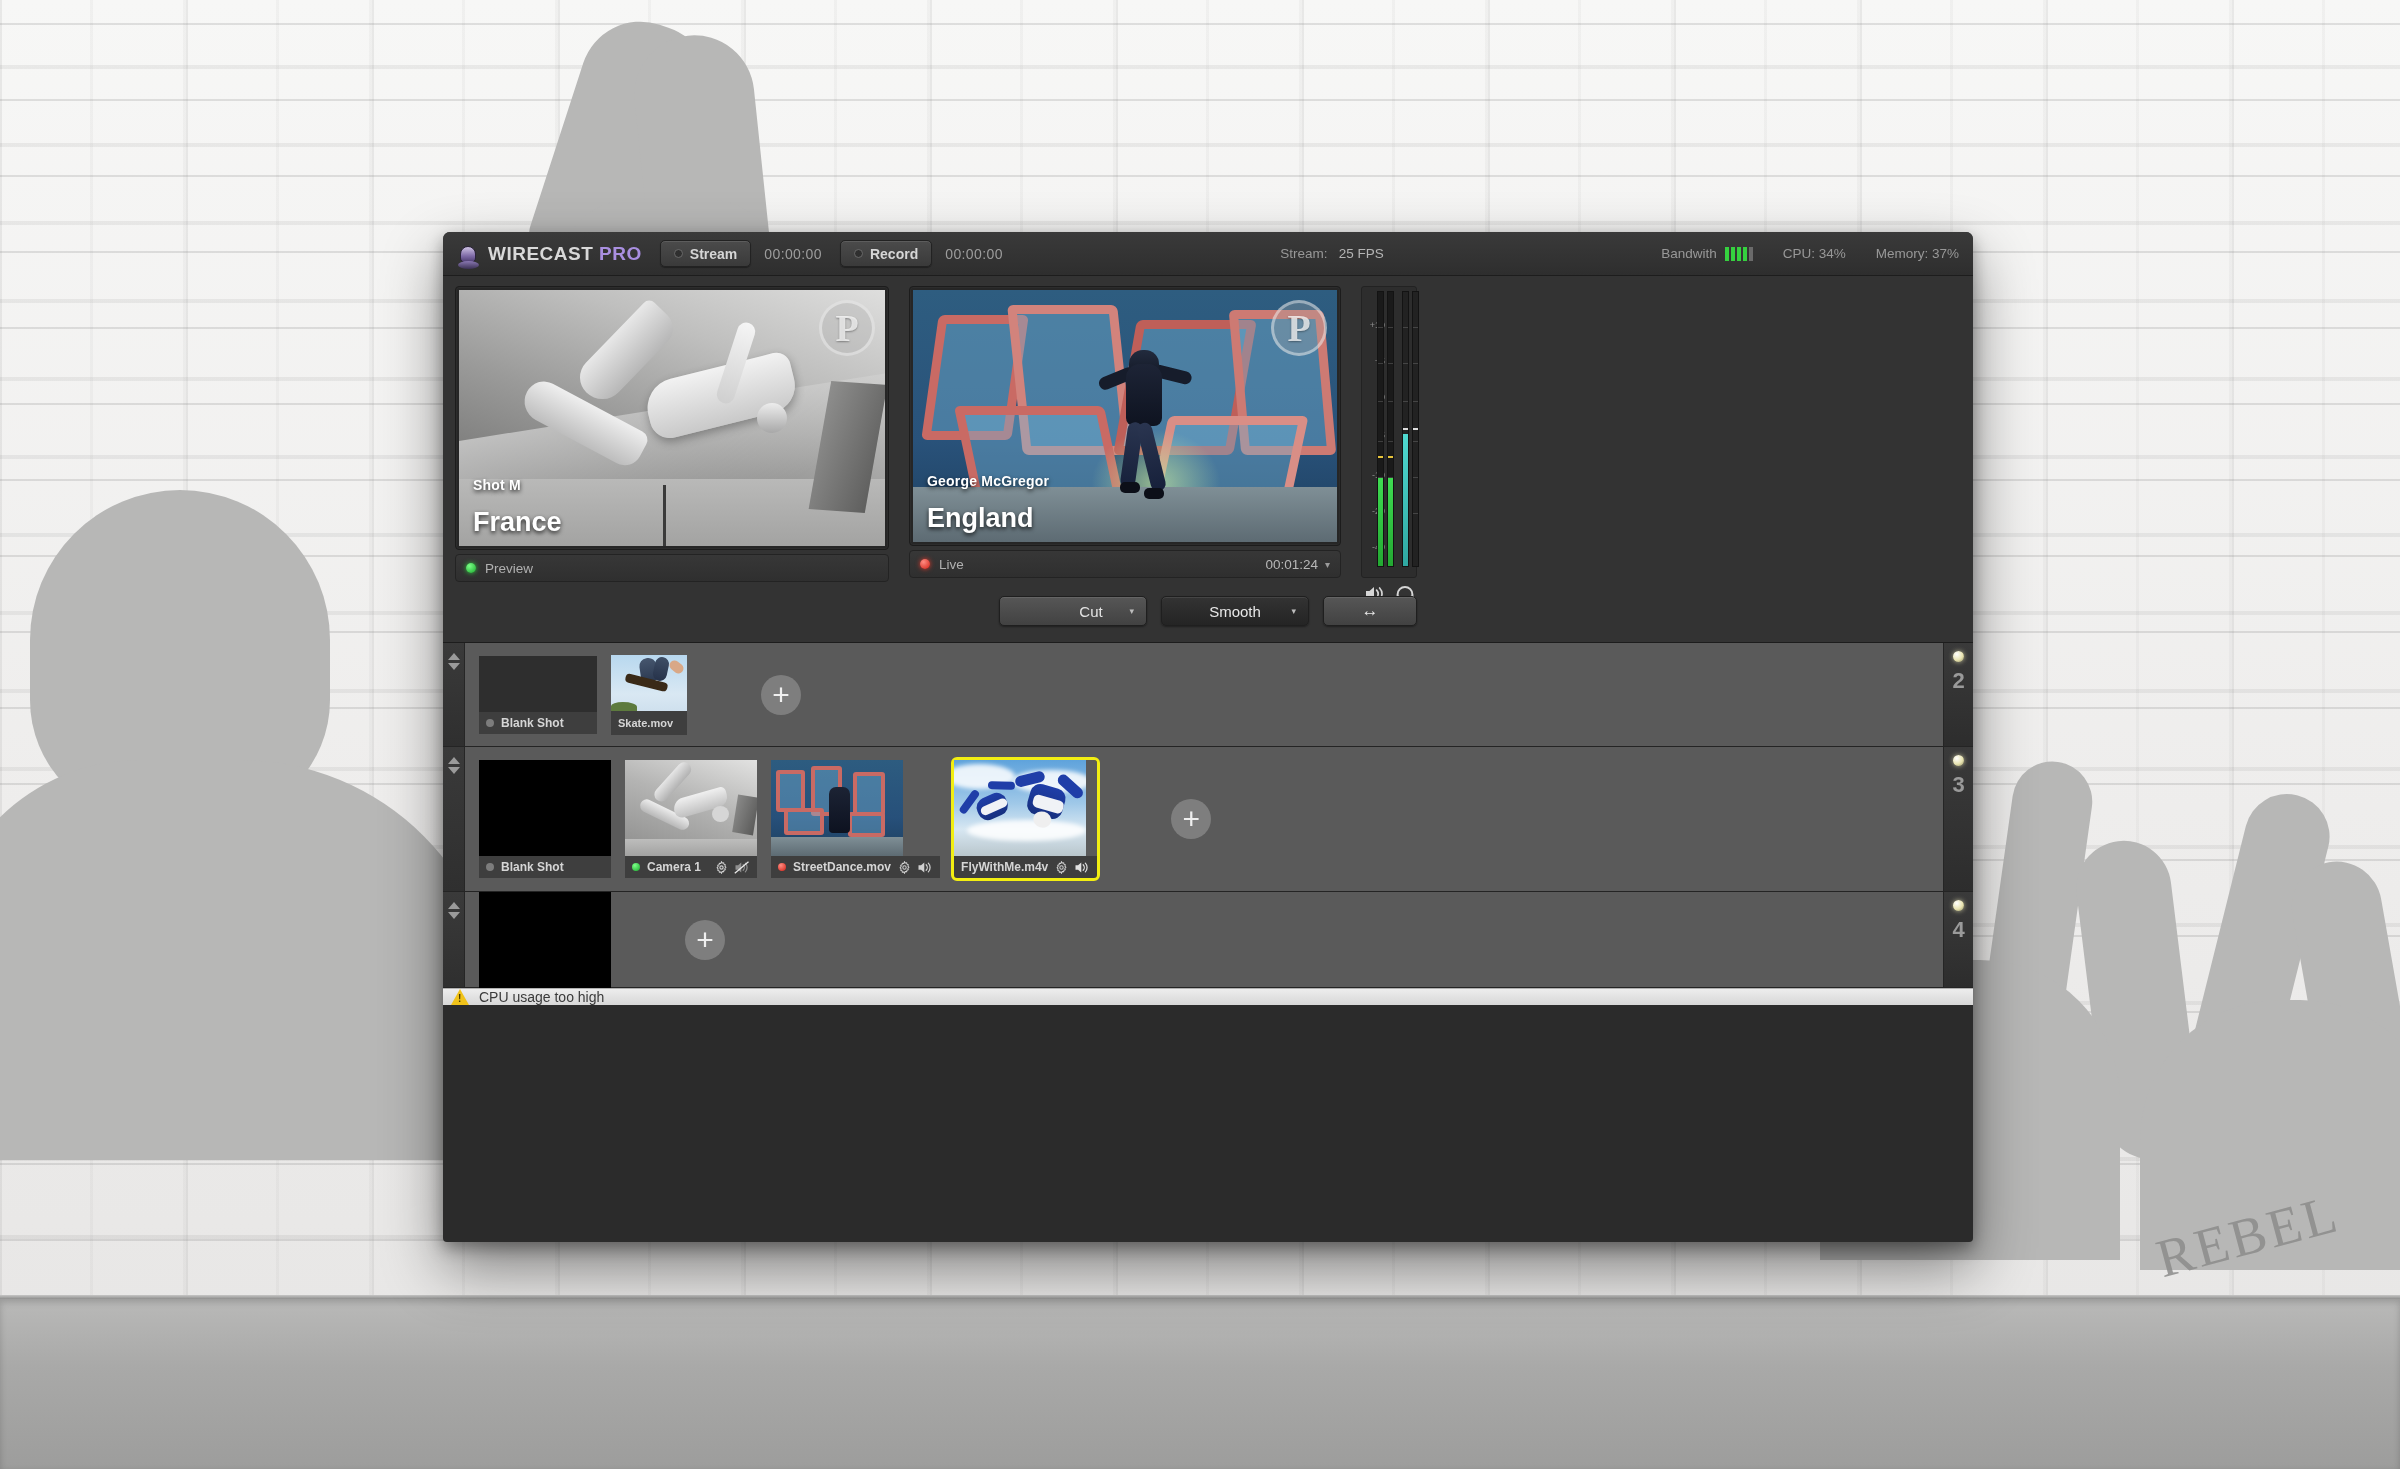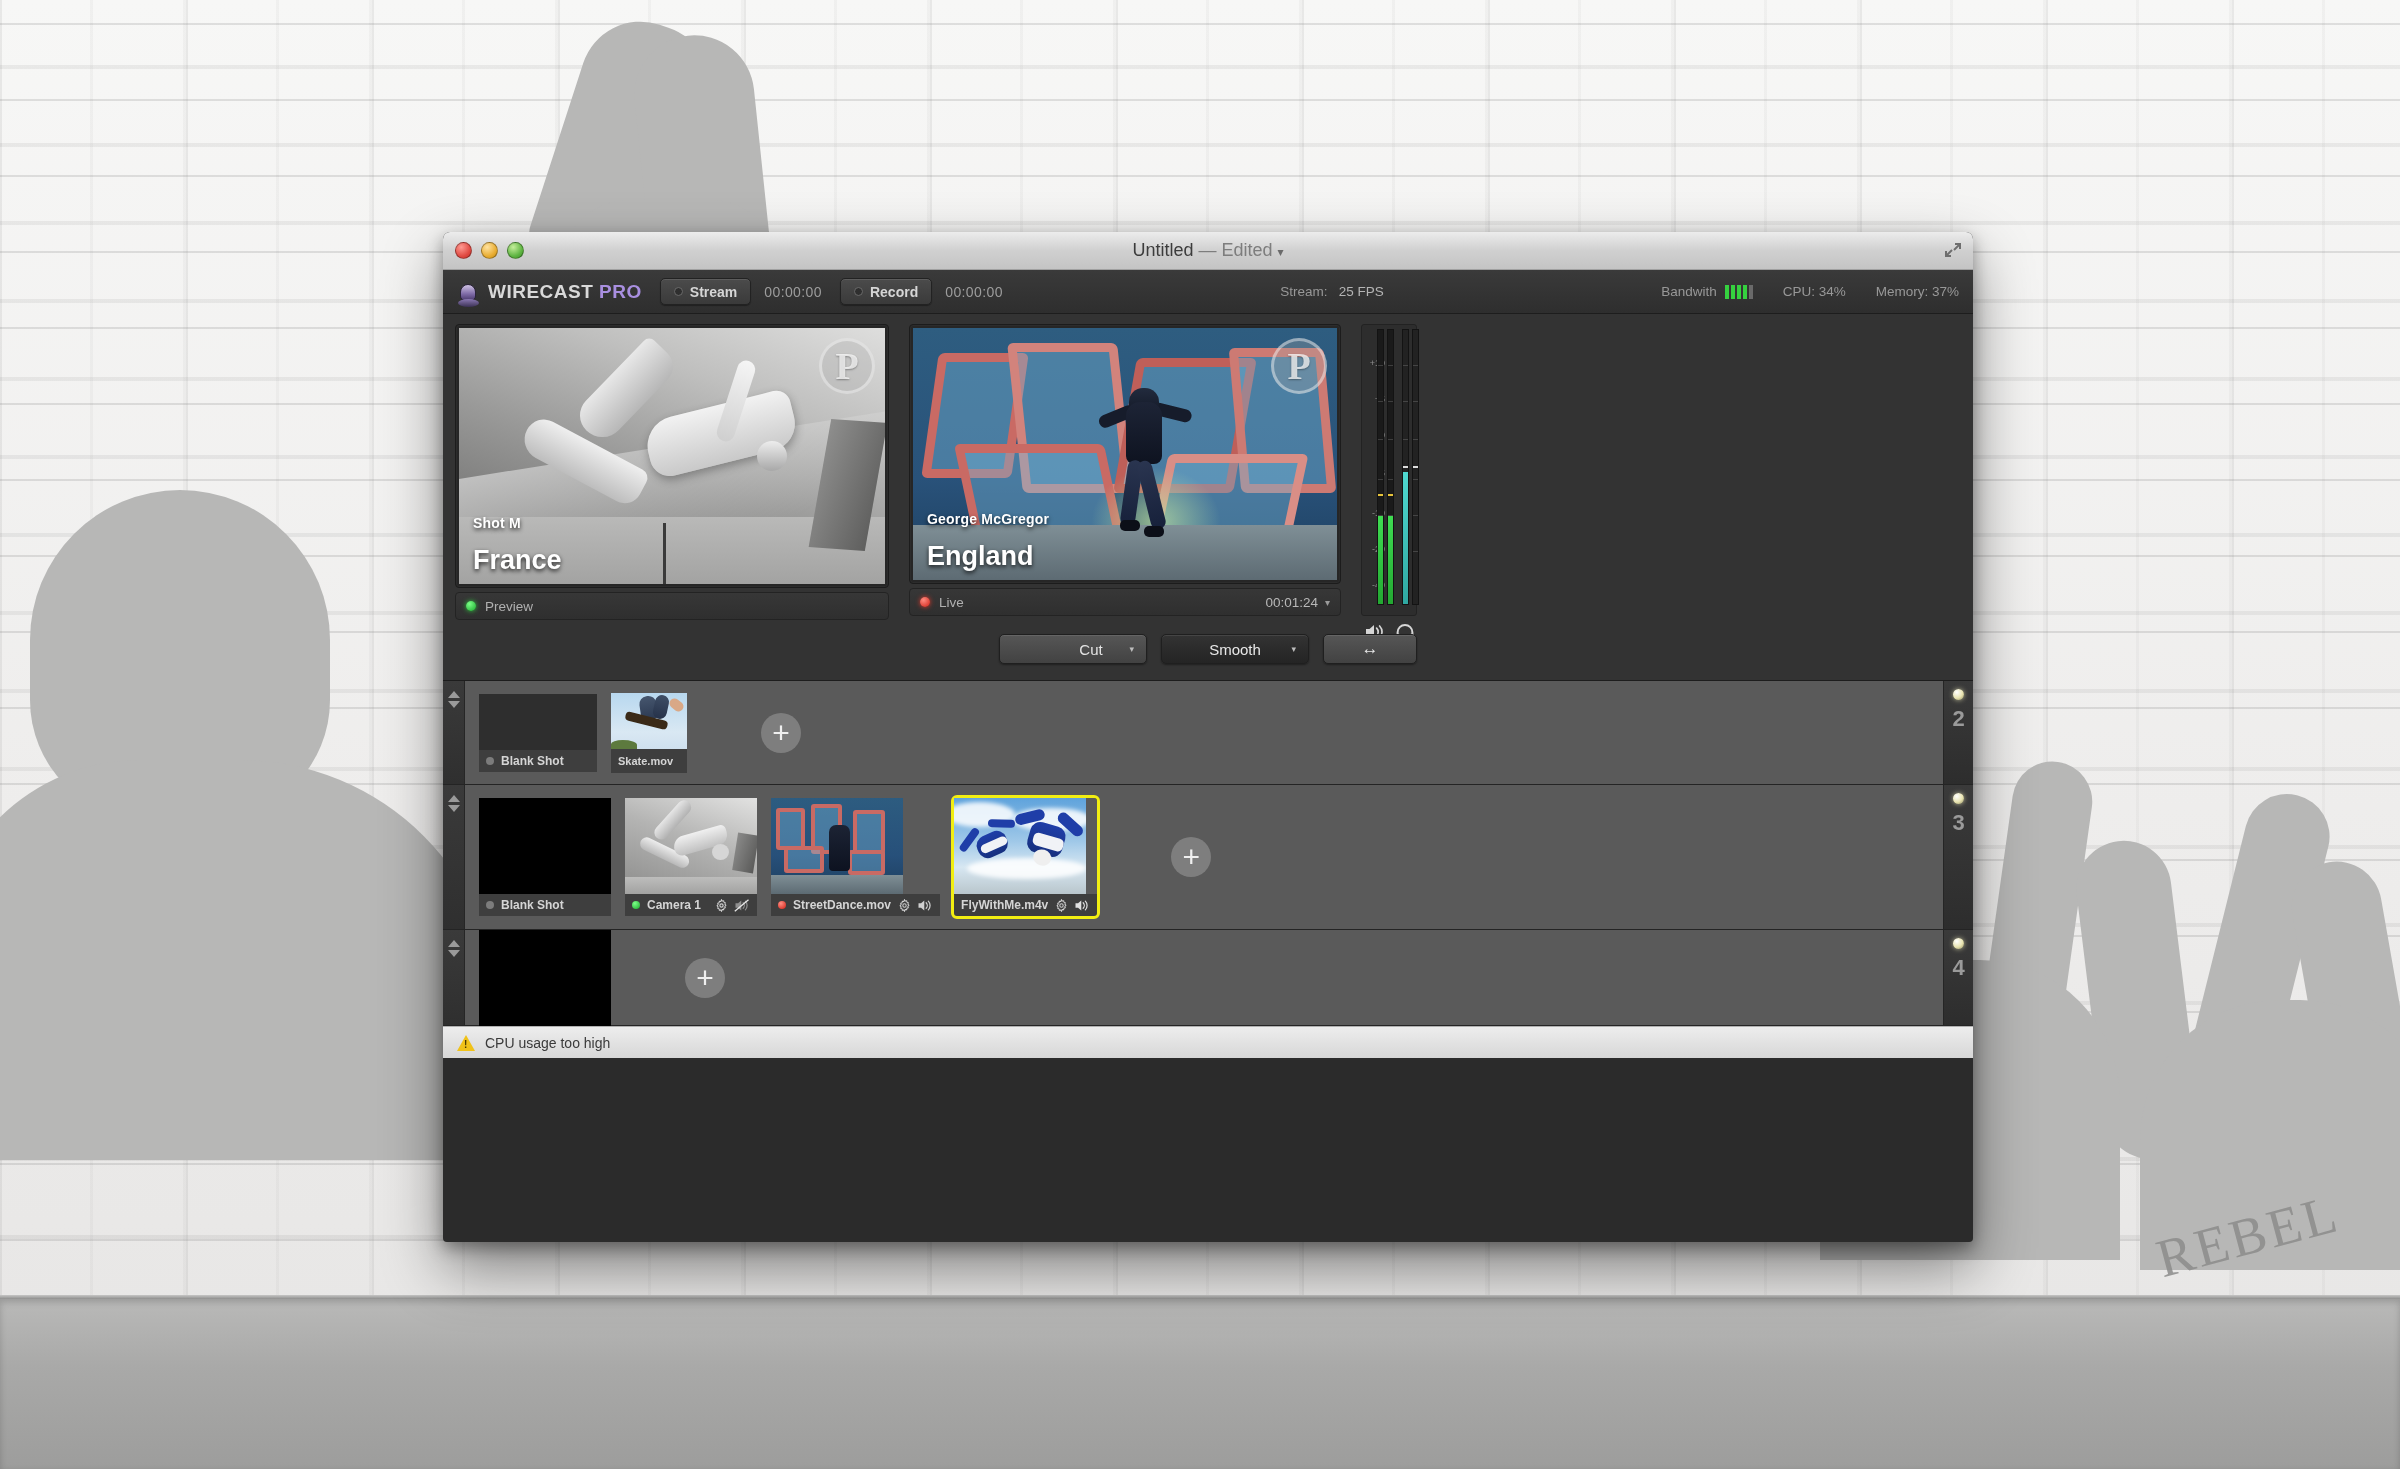--- a/index.html
+++ b/index.html
@@ -478,24 +478,24 @@
   .mini.bw .b-bldg { position:absolute; right:1%; top:38%; width:16%; height:40%; background: linear-gradient(100deg,#8a8a89,#5a5a59); transform: rotate(9deg); }
   .mini.bw .b-gnd  { position:absolute; left:0; right:0; bottom:0; height:18%; background: linear-gradient(#bdbdbc,#a2a2a1); }
 
   .mini.graf { background: linear-gradient(#2d5c80,#27507a 60%,#1d3e5e); }
   .mini.graf i { position:absolute; border:4px solid #c96a64; background: rgba(120,180,215,.40); border-radius:3px; }
   .mini.graf .gdancer { position:absolute; left:44%; top:28%; width: 16%; height: 48%; background: linear-gradient(#1c2334,#0d1220); border-radius: 7px 7px 4px 4px; }
   .mini.graf .gground { position:absolute; left:0; right:0; bottom:0; height:20%; background: linear-gradient(#7f8f96,#5d6b73); }
 
   
   .footer {
-    height: 32px;
+    height: 17px;
     background: linear-gradient(#ededed,#d7d7d7);
     border-top:1px solid #b0b0b0;
-    display:flex; align-items:center; gap:10px; padding: 0 14px;
+    display:flex; align-items:center; gap:10px; padding: 0 8px;
     color:#3a3a3a; font-size: 14px;
   }
   .warn-tri {
     width: 0; height: 0;
     border-left: 9px solid transparent; border-right: 9px solid transparent;
     border-bottom: 16px solid #f0c219;
     position: relative;
   }
   .warn-tri::after {
     content:"!"; position:absolute; left:-2px; top:4px;
@@ -523,41 +523,20 @@
   <div class="silhouette sil-crowd-f"></div>
   <div class="silhouette sil-crowd-g"></div>
 
   <div class="graffiti">REBEL</div>
 
   <div class="floor-line"></div>
   <div class="floor"></div>
 
   <div id="window">
 
-    <div class="titlebar">
-      <div class="lights">
-        <div class="light l-close"></div>
-        <div class="light l-min"></div>
-        <div class="light l-zoom"></div>
-      </div>
-      <div class="title">
-        <span>Untitled</span>
-        <span class="edited">—</span>
-        <span class="edited">Edited</span>
-        <span class="caret">▾</span>
-      </div>
-      <div class="resizer">
-        <svg width="20" height="20" viewBox="0 0 20 20" fill="none" stroke="#6e6e6e" stroke-width="2">
-          <path d="M12 4 h5 v5"></path>
-            <path d="M16.5 4.5 L11 10"></path>
-          <path d="M8 16 H3 v-5"></path>
-            <path d="M3.5 15.5 L9 10"></path>
-        </svg>
-      </div>
-    </div>
 
     <div class="toolbar">
       <div class="logo-mark">
         <div class="bulb"></div>
           <div class="base"></div>
       </div>
       <div class="brand">
         <span>WIRECAST</span>
         <span class="pro">PRO</span>
       </div>

